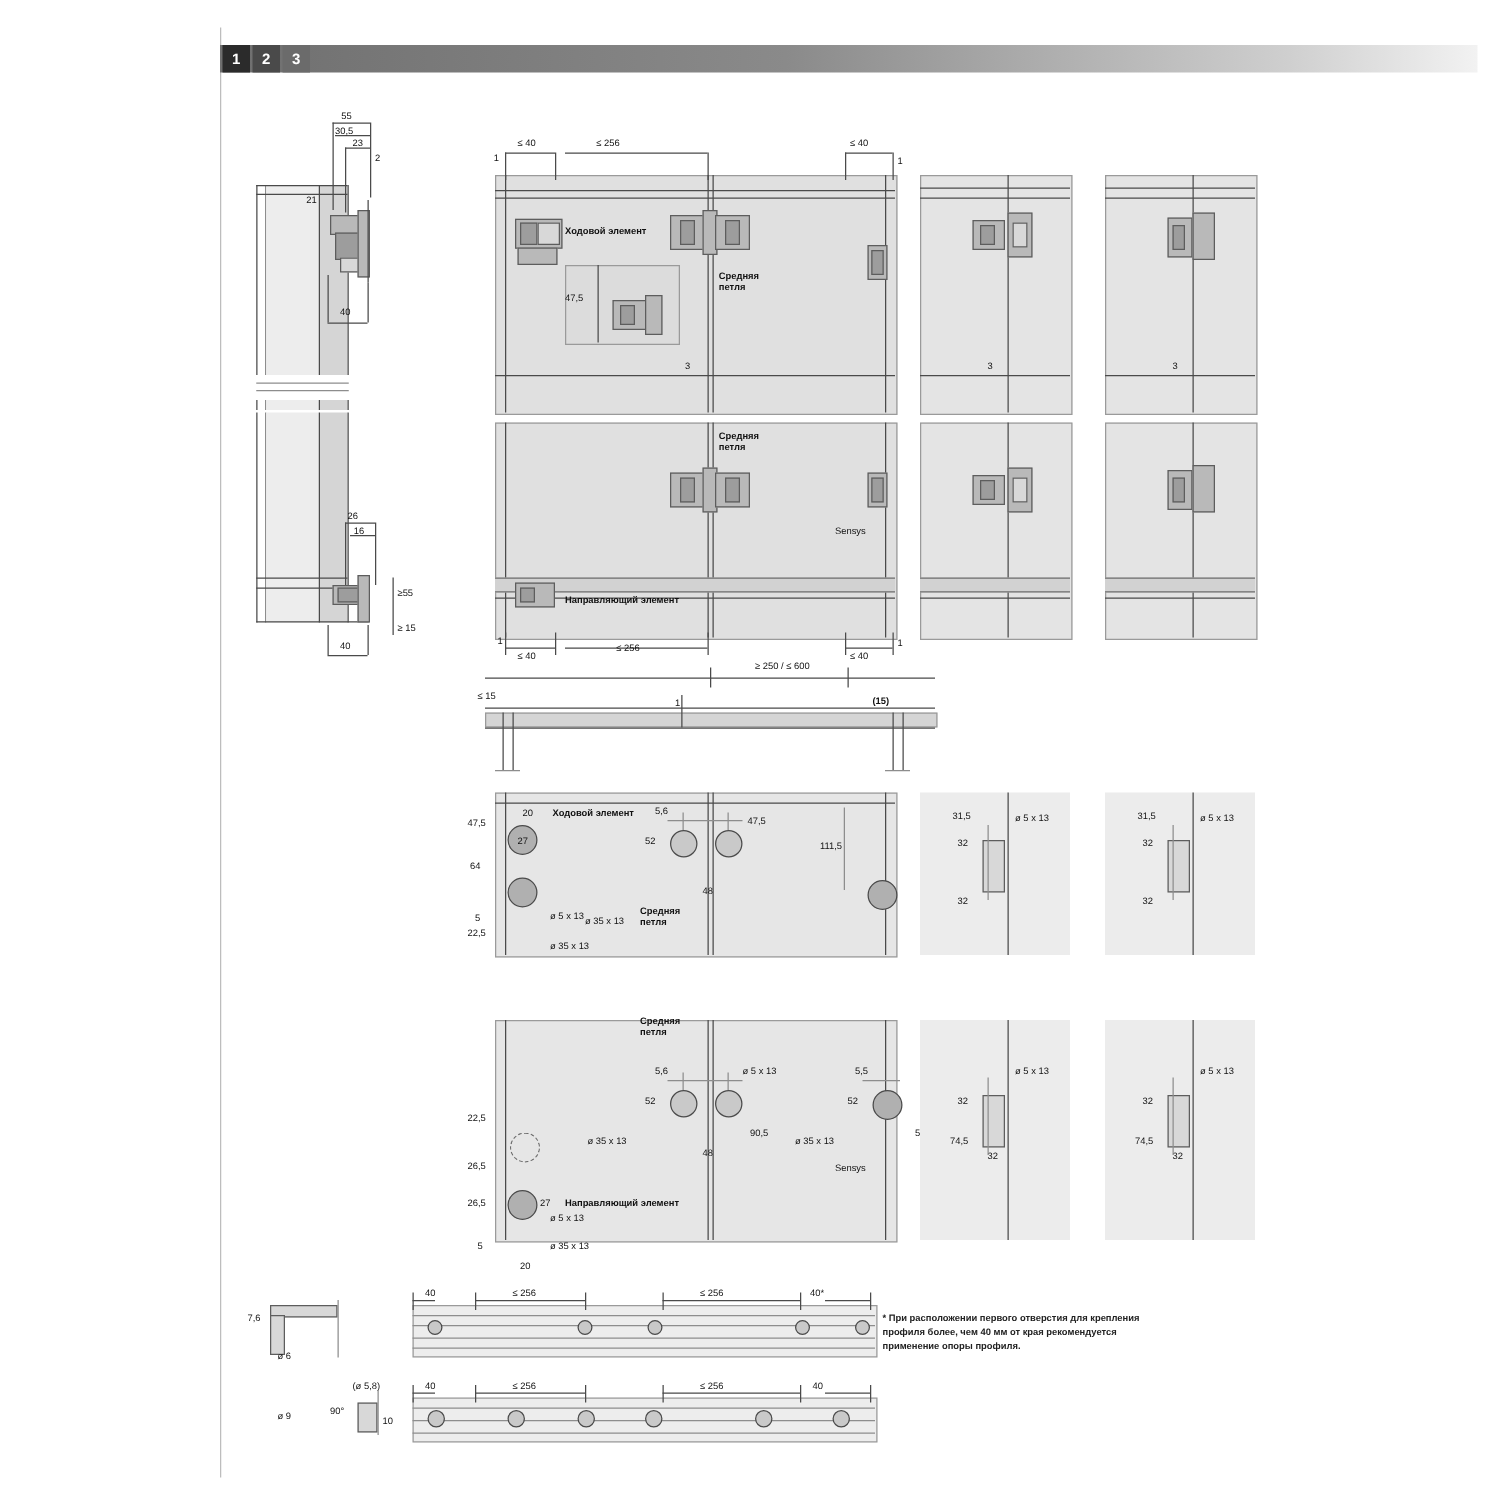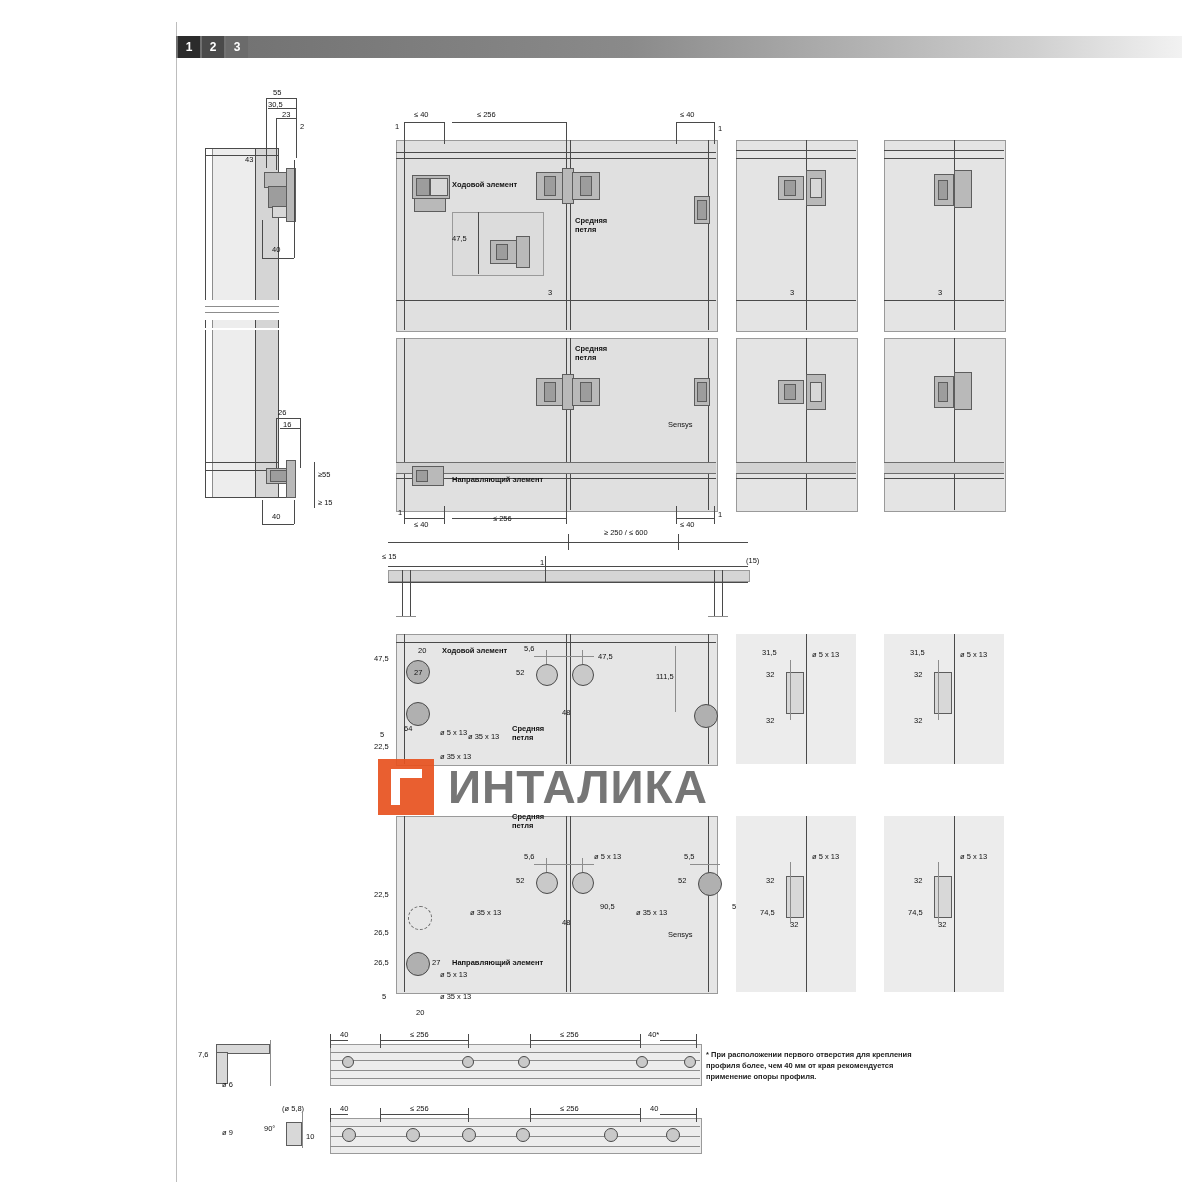--- a/index.html
+++ b/index.html
@@ -88,21 +88,21 @@
     <div class="hline" style="left:268px;top:108px;width:28px;"></div>
     <div class="hline" style="left:276px;top:118px;width:20px;"></div>
     <div class="vline" style="left:266px;top:98px;height:70px;"></div>
     <div class="vline" style="left:276px;top:118px;height:52px;"></div>
     <div class="vline" style="left:296px;top:98px;height:60px;"></div>
 
     <div class="dimtxt" style="left:273px;top:88px;">55</div>
     <div class="dimtxt" style="left:268px;top:100px;">30,5</div>
     <div class="dimtxt" style="left:282px;top:110px;">23</div>
     <div class="dimtxt" style="left:300px;top:122px;">2</div>
-    <div class="dimtxt" style="left:245px;top:155px;">43</div>
+    <div class="dimtxt" style="left:245px;top:155px;">21</div>
     <div class="dimtxt" style="left:272px;top:245px;">40</div>
     <div class="hline" style="left:262px;top:258px;width:32px;"></div>
     <div class="vline" style="left:262px;top:220px;height:38px;"></div>
     <div class="vline" style="left:294px;top:226px;height:32px;"></div>
 
     <div class="wave" style="left:200px;top:300px;width:100px;height:20px;
        background:linear-gradient(#fff,#fff);"></div>
     <div class="hline thin" style="left:205px;top:306px;width:74px;"></div>
     <div class="hline thin" style="left:205px;top:312px;width:74px;"></div>
   </div>
@@ -271,21 +271,21 @@
     <div class="rail" style="left:884px;top:462px;width:120px;height:10px;"></div>
     <div class="hline" style="left:884px;top:478px;width:120px;"></div>
   </div>
 
   <div>
     <div class="hline" style="left:388px;top:542px;width:360px;"></div>
     <div class="vline" style="left:568px;top:534px;height:16px;"></div>
     <div class="vline" style="left:678px;top:534px;height:16px;"></div>
     <div class="dimtxt" style="left:604px;top:528px;">≥ 250 / ≤ 600</div>
     <div class="dimtxt" style="left:382px;top:552px;">≤ 15</div>
-    <div class="dimtxt" style="left:746px;top:556px;">(15)</div>
+    <div class="dimtxt" style="left:698px;top:556px;font-weight:bold;">(15)</div>
     <div class="dimtxt" style="left:540px;top:558px;">1</div>
 
     <div class="hline" style="left:388px;top:566px;width:360px;"></div>
     <div class="panel" style="left:388px;top:570px;width:360px;height:10px;background:#d5d5d5;"></div>
     <div class="hline" style="left:388px;top:582px;width:360px;"></div>
     <div class="vline" style="left:402px;top:570px;height:46px;"></div>
     <div class="vline" style="left:410px;top:570px;height:46px;"></div>
     <div class="vline" style="left:545px;top:556px;height:26px;"></div>
     <div class="vline" style="left:714px;top:570px;height:46px;"></div>
     <div class="vline" style="left:722px;top:570px;height:46px;"></div>
@@ -302,21 +302,21 @@
     <div class="hline" style="left:396px;top:642px;width:320px;"></div>
 
     <div class="circle" style="left:406px;top:660px;width:22px;height:22px;"></div>
     <div class="circle" style="left:406px;top:702px;width:22px;height:22px;"></div>
     <div class="circle sm" style="left:536px;top:664px;width:20px;height:20px;"></div>
     <div class="circle sm" style="left:572px;top:664px;width:20px;height:20px;"></div>
     <div class="circle" style="left:694px;top:704px;width:22px;height:22px;"></div>
 
     <div class="dimtxt" style="left:374px;top:654px;">47,5</div>
     <div class="dimtxt" style="left:414px;top:668px;">27</div>
-    <div class="dimtxt" style="left:376px;top:724px;margin-left:28px;">64</div>
+    <div class="dimtxt" style="left:376px;top:688px;">64</div>
     <div class="dimtxt" style="left:380px;top:730px;">5</div>
     <div class="dimtxt" style="left:374px;top:742px;">22,5</div>
     <div class="dimtxt" style="left:418px;top:646px;">20</div>
 
     <div class="lbl bold" style="left:442px;top:646px;">Ходовой элемент</div>
     <div class="lbl" style="left:468px;top:732px;">ø 35 x 13</div>
     <div class="lbl" style="left:440px;top:752px;">ø 35 x 13</div>
     <div class="lbl" style="left:440px;top:728px;">ø 5 x 13</div>
     <div class="lbl bold" style="left:512px;top:724px;white-space:pre-line;line-height:1.25;">Средняя
 петля</div>
@@ -411,24 +411,20 @@
     <div class="panel" style="left:884px;top:816px;width:120px;height:176px;background:#ececec;border:none;"></div>
     <div class="vline" style="left:954px;top:816px;height:176px;"></div>
     <div class="dimtxt" style="left:914px;top:876px;">32</div>
     <div class="dimtxt" style="left:908px;top:908px;">74,5</div>
     <div class="dimtxt" style="left:938px;top:920px;">32</div>
     <div class="lbl" style="left:960px;top:852px;">ø 5 x 13</div>
     <div class="hw l" style="left:934px;top:876px;width:16px;height:40px;"></div>
     <div class="vline thin" style="left:938px;top:862px;height:62px;"></div>
   </div>
 
-  <div class="wm">
-    <div class="wm-mark"></div>
-    <div class="wm-text">ИНТАЛИКА</div>
-  </div>
 
   <div>
     <div class="hw l" style="left:216px;top:1044px;width:52px;height:8px;"></div>
     <div class="hw l" style="left:216px;top:1052px;width:10px;height:30px;"></div>
     <div class="dimtxt" style="left:198px;top:1050px;">7,6</div>
     <div class="lbl" style="left:222px;top:1080px;">ø 6</div>
     <div class="vline thin" style="left:270px;top:1040px;height:46px;"></div>
 
     <div class="panel" style="left:330px;top:1044px;width:370px;height:40px;background:#ededed;"></div>
     <div class="hline thin" style="left:330px;top:1052px;width:370px;"></div>

